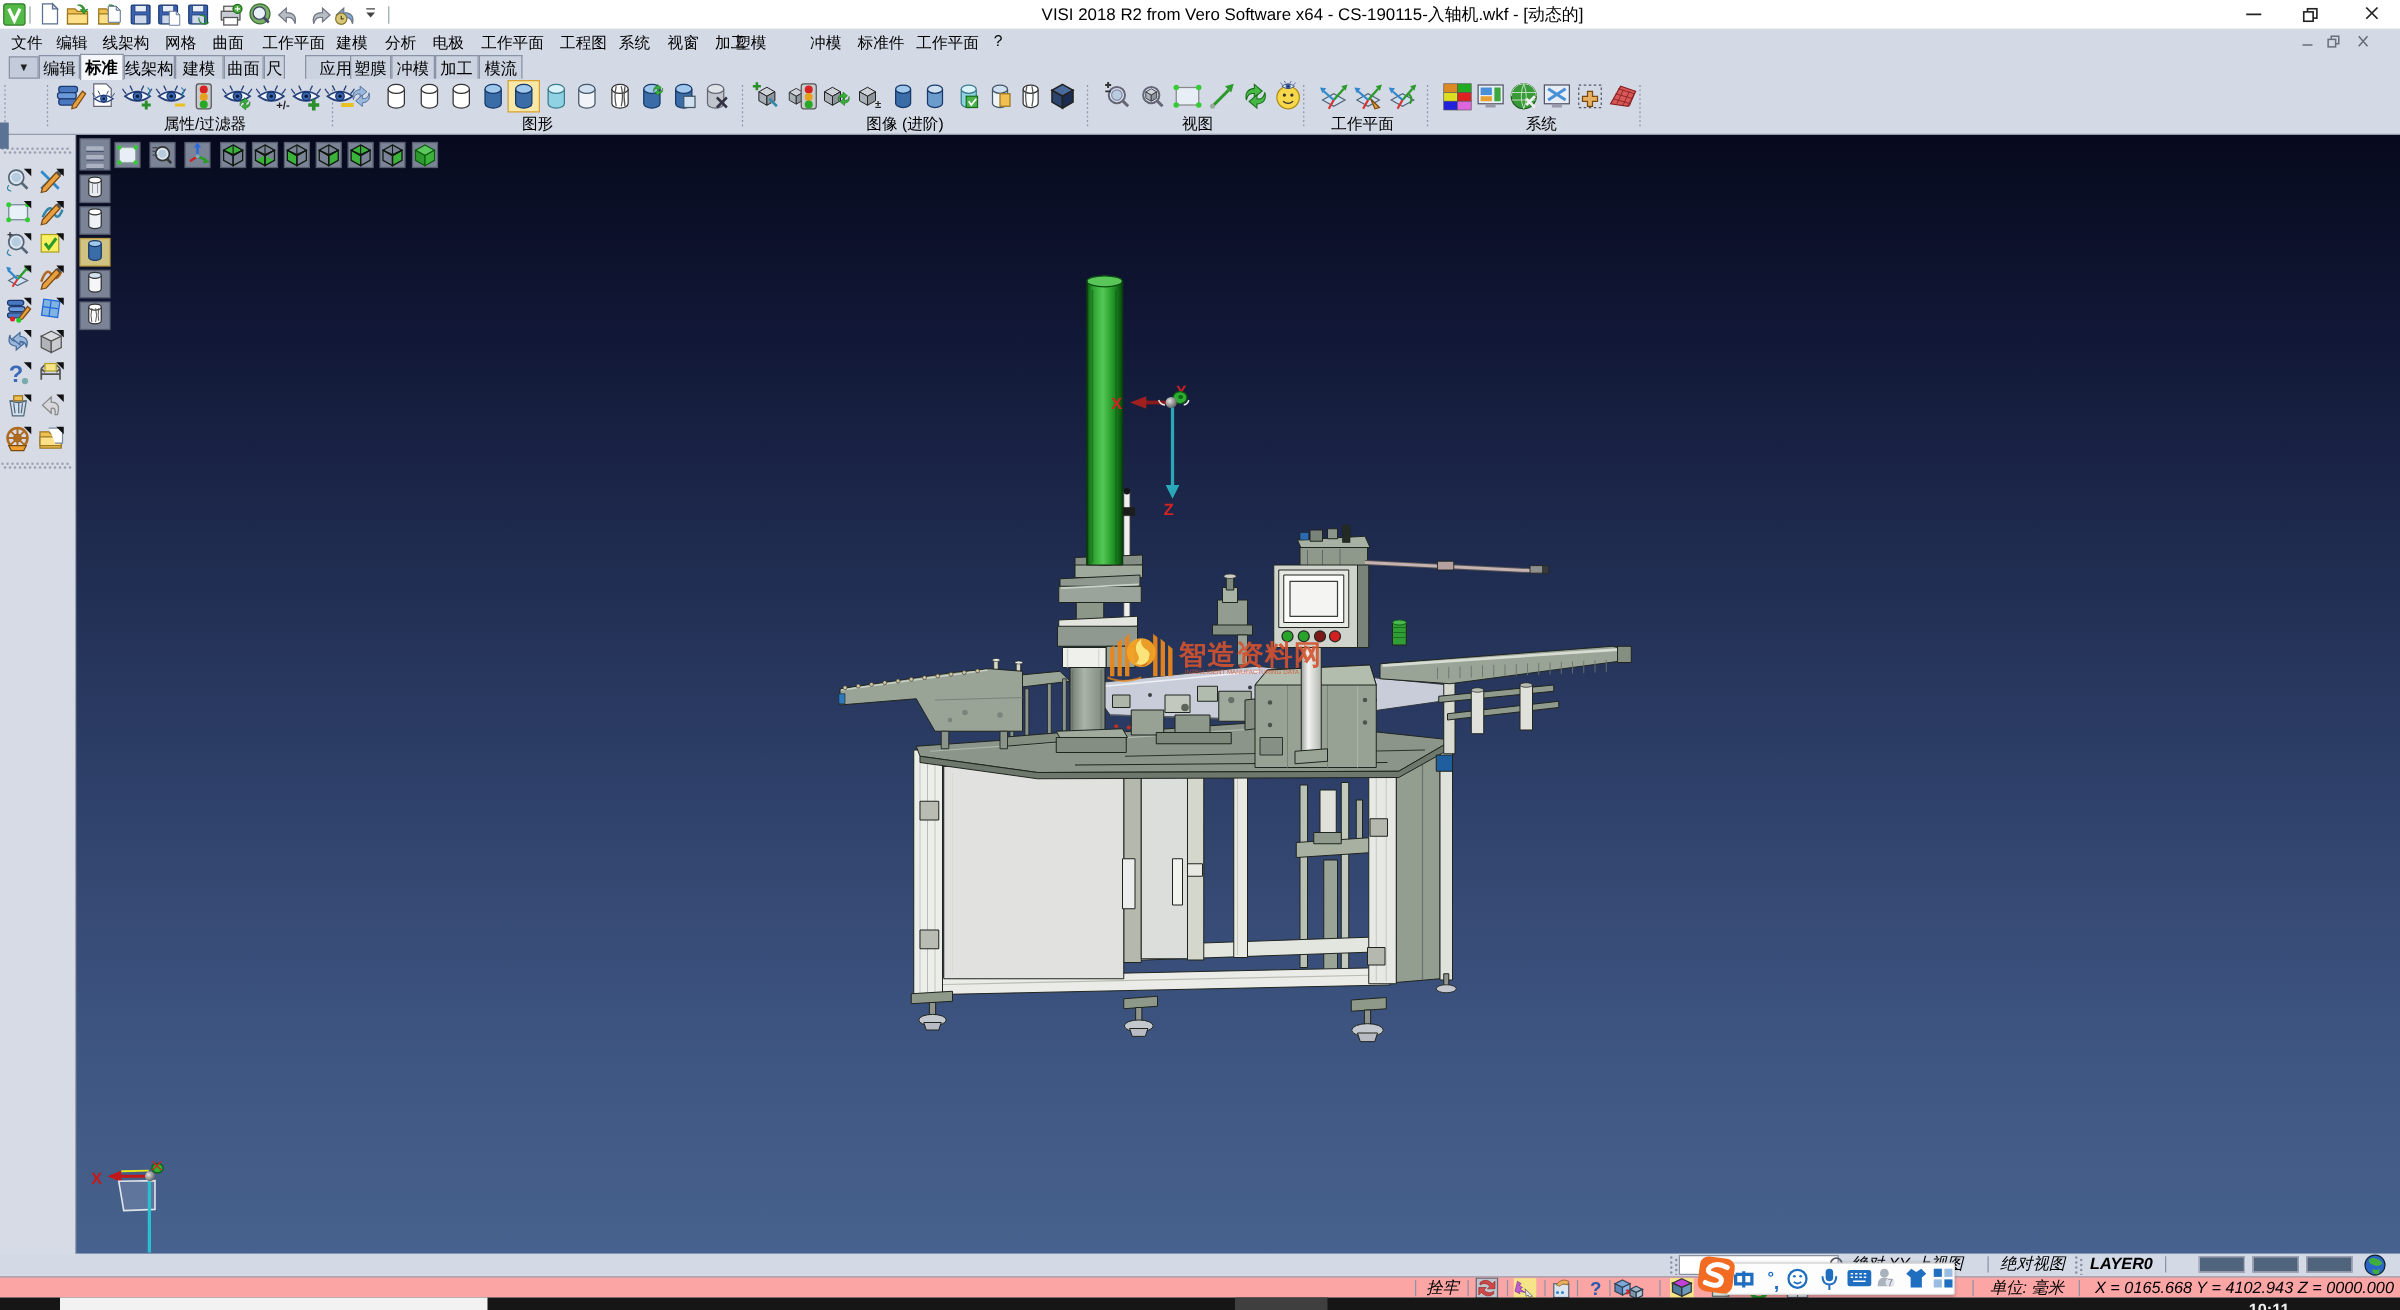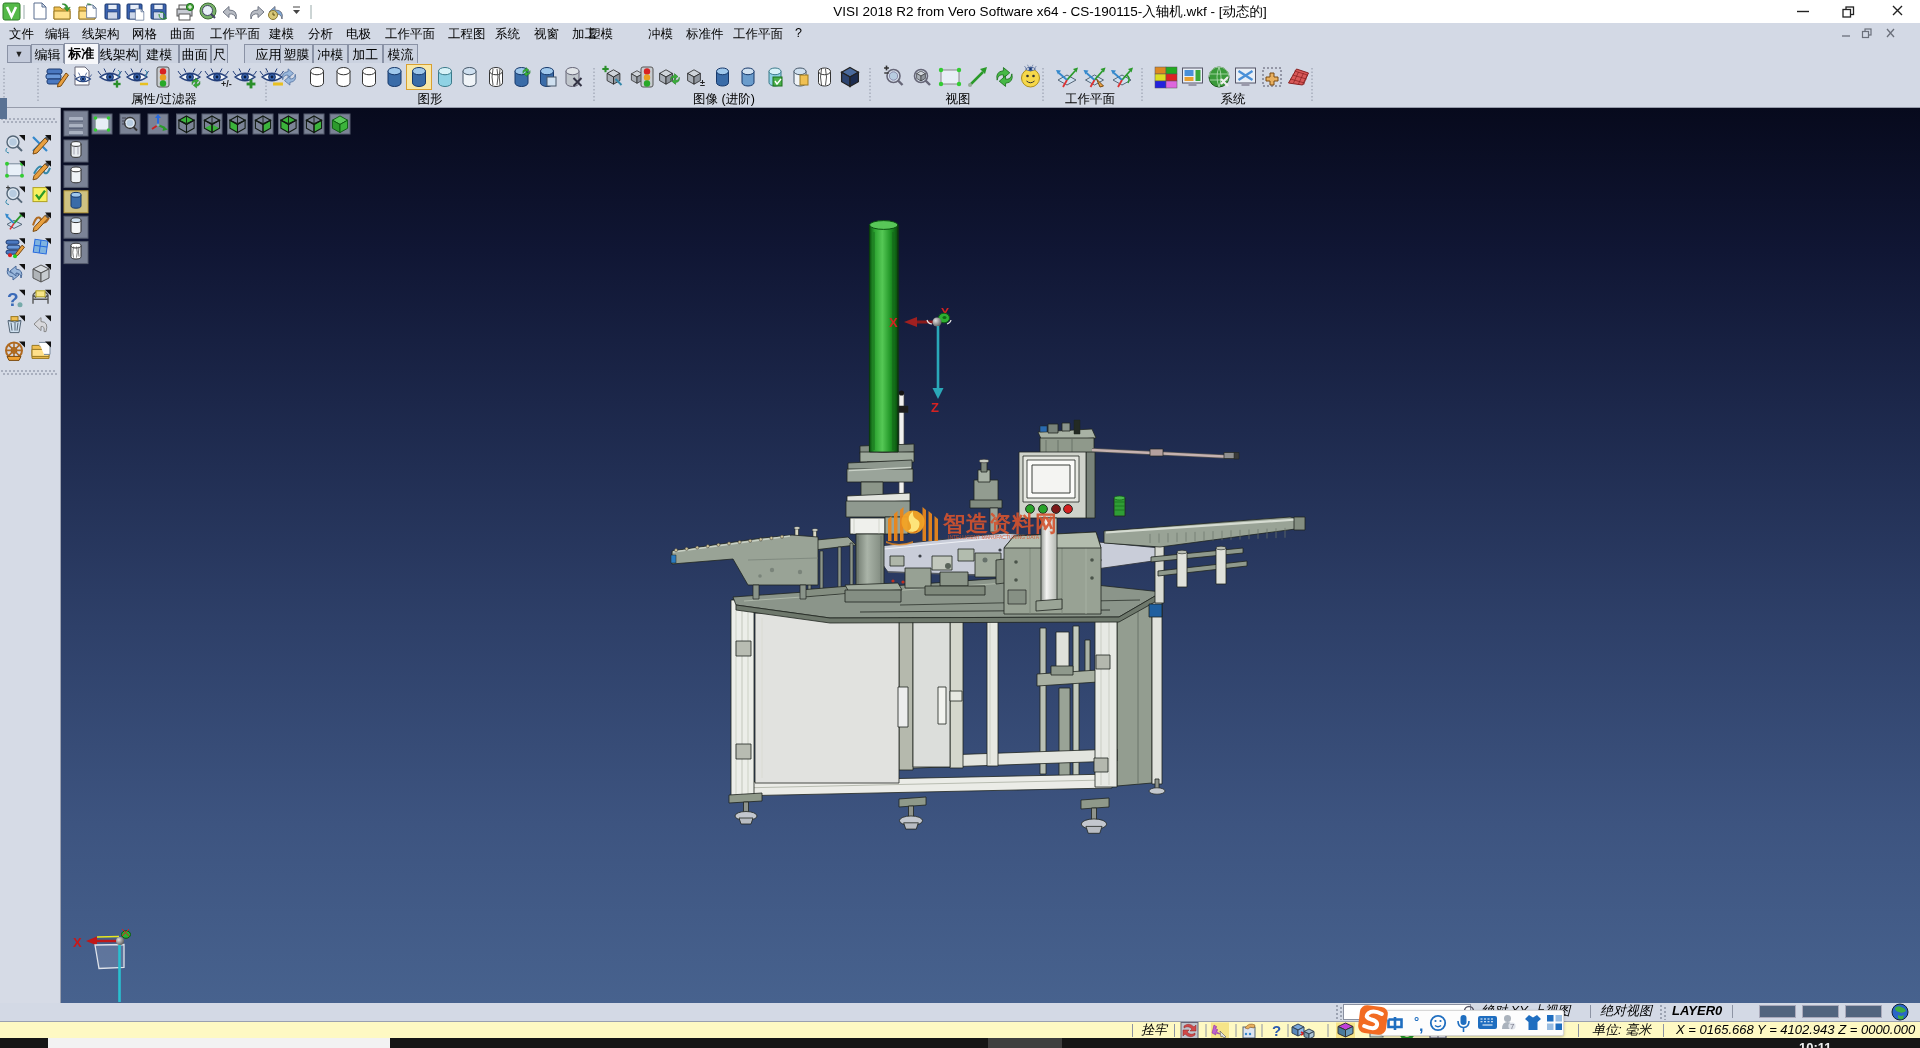--- a/index.html
+++ b/index.html
@@ -20,21 +20,21 @@
 #tabdrop{position:absolute;left:7px;top:2px;width:24px;height:18px;border:1px solid #8a92a5;background:#c4cbdb;text-align:center;line-height:16px;font-size:9px;color:#222;}
 
 #toolbar{left:0;top:64px;width:1920px;height:44px;background:#d3d9e5;border-bottom:1px solid #969cab;}
 .tlabel{position:absolute;top:27px;font-size:12.5px;color:#000;transform:translateX(-50%);white-space:nowrap;}
 
 #main{left:0;top:108px;width:1920px;height:895px;background:#d6dbe6;}
 #leftpanel{left:0;top:0;width:60px;height:895px;background:#d6dbe6;}
 #viewport{left:60px;top:0;width:1860px;height:895px;background:linear-gradient(180deg,#070a1d 0%,#101634 16%,#1e2a4e 36%,#2e4069 58%,#3d5480 80%,#47628e 100%);}
 
 #srow1{left:0;top:1003px;width:1920px;height:18px;background:#d3d9e5;font-size:13px;}
-#srow2{left:0;top:1021px;width:1920px;height:17px;background:#fef9c3;border-top:1px solid #9aa0af;font-size:13px;}
+#srow2{left:0;top:1021px;width:1920px;height:17px;background:#fca5a5;border-top:1px solid #9aa0af;font-size:13px;}
 #taskbar{left:0;top:1038px;width:1920px;height:10px;background:#161616;}
 .sseg{position:absolute;top:0;height:16px;line-height:16px;color:#000;font-style:italic;}
 .ssep{position:absolute;top:2px;height:13px;width:1px;background:#8d94a4;}
 
 #sogou{left:1381px;top:1010px;width:183px;height:26px;background:#fdfdfd;border:1px solid #d8d8d8;border-radius:2px;box-shadow:0 1px 3px rgba(0,0,0,.25);z-index:30;}
 #slogo{left:1357px;top:1004px;width:32px;height:32px;z-index:31;}
 </style>
 </head>
 <body>
 <div id="app">

